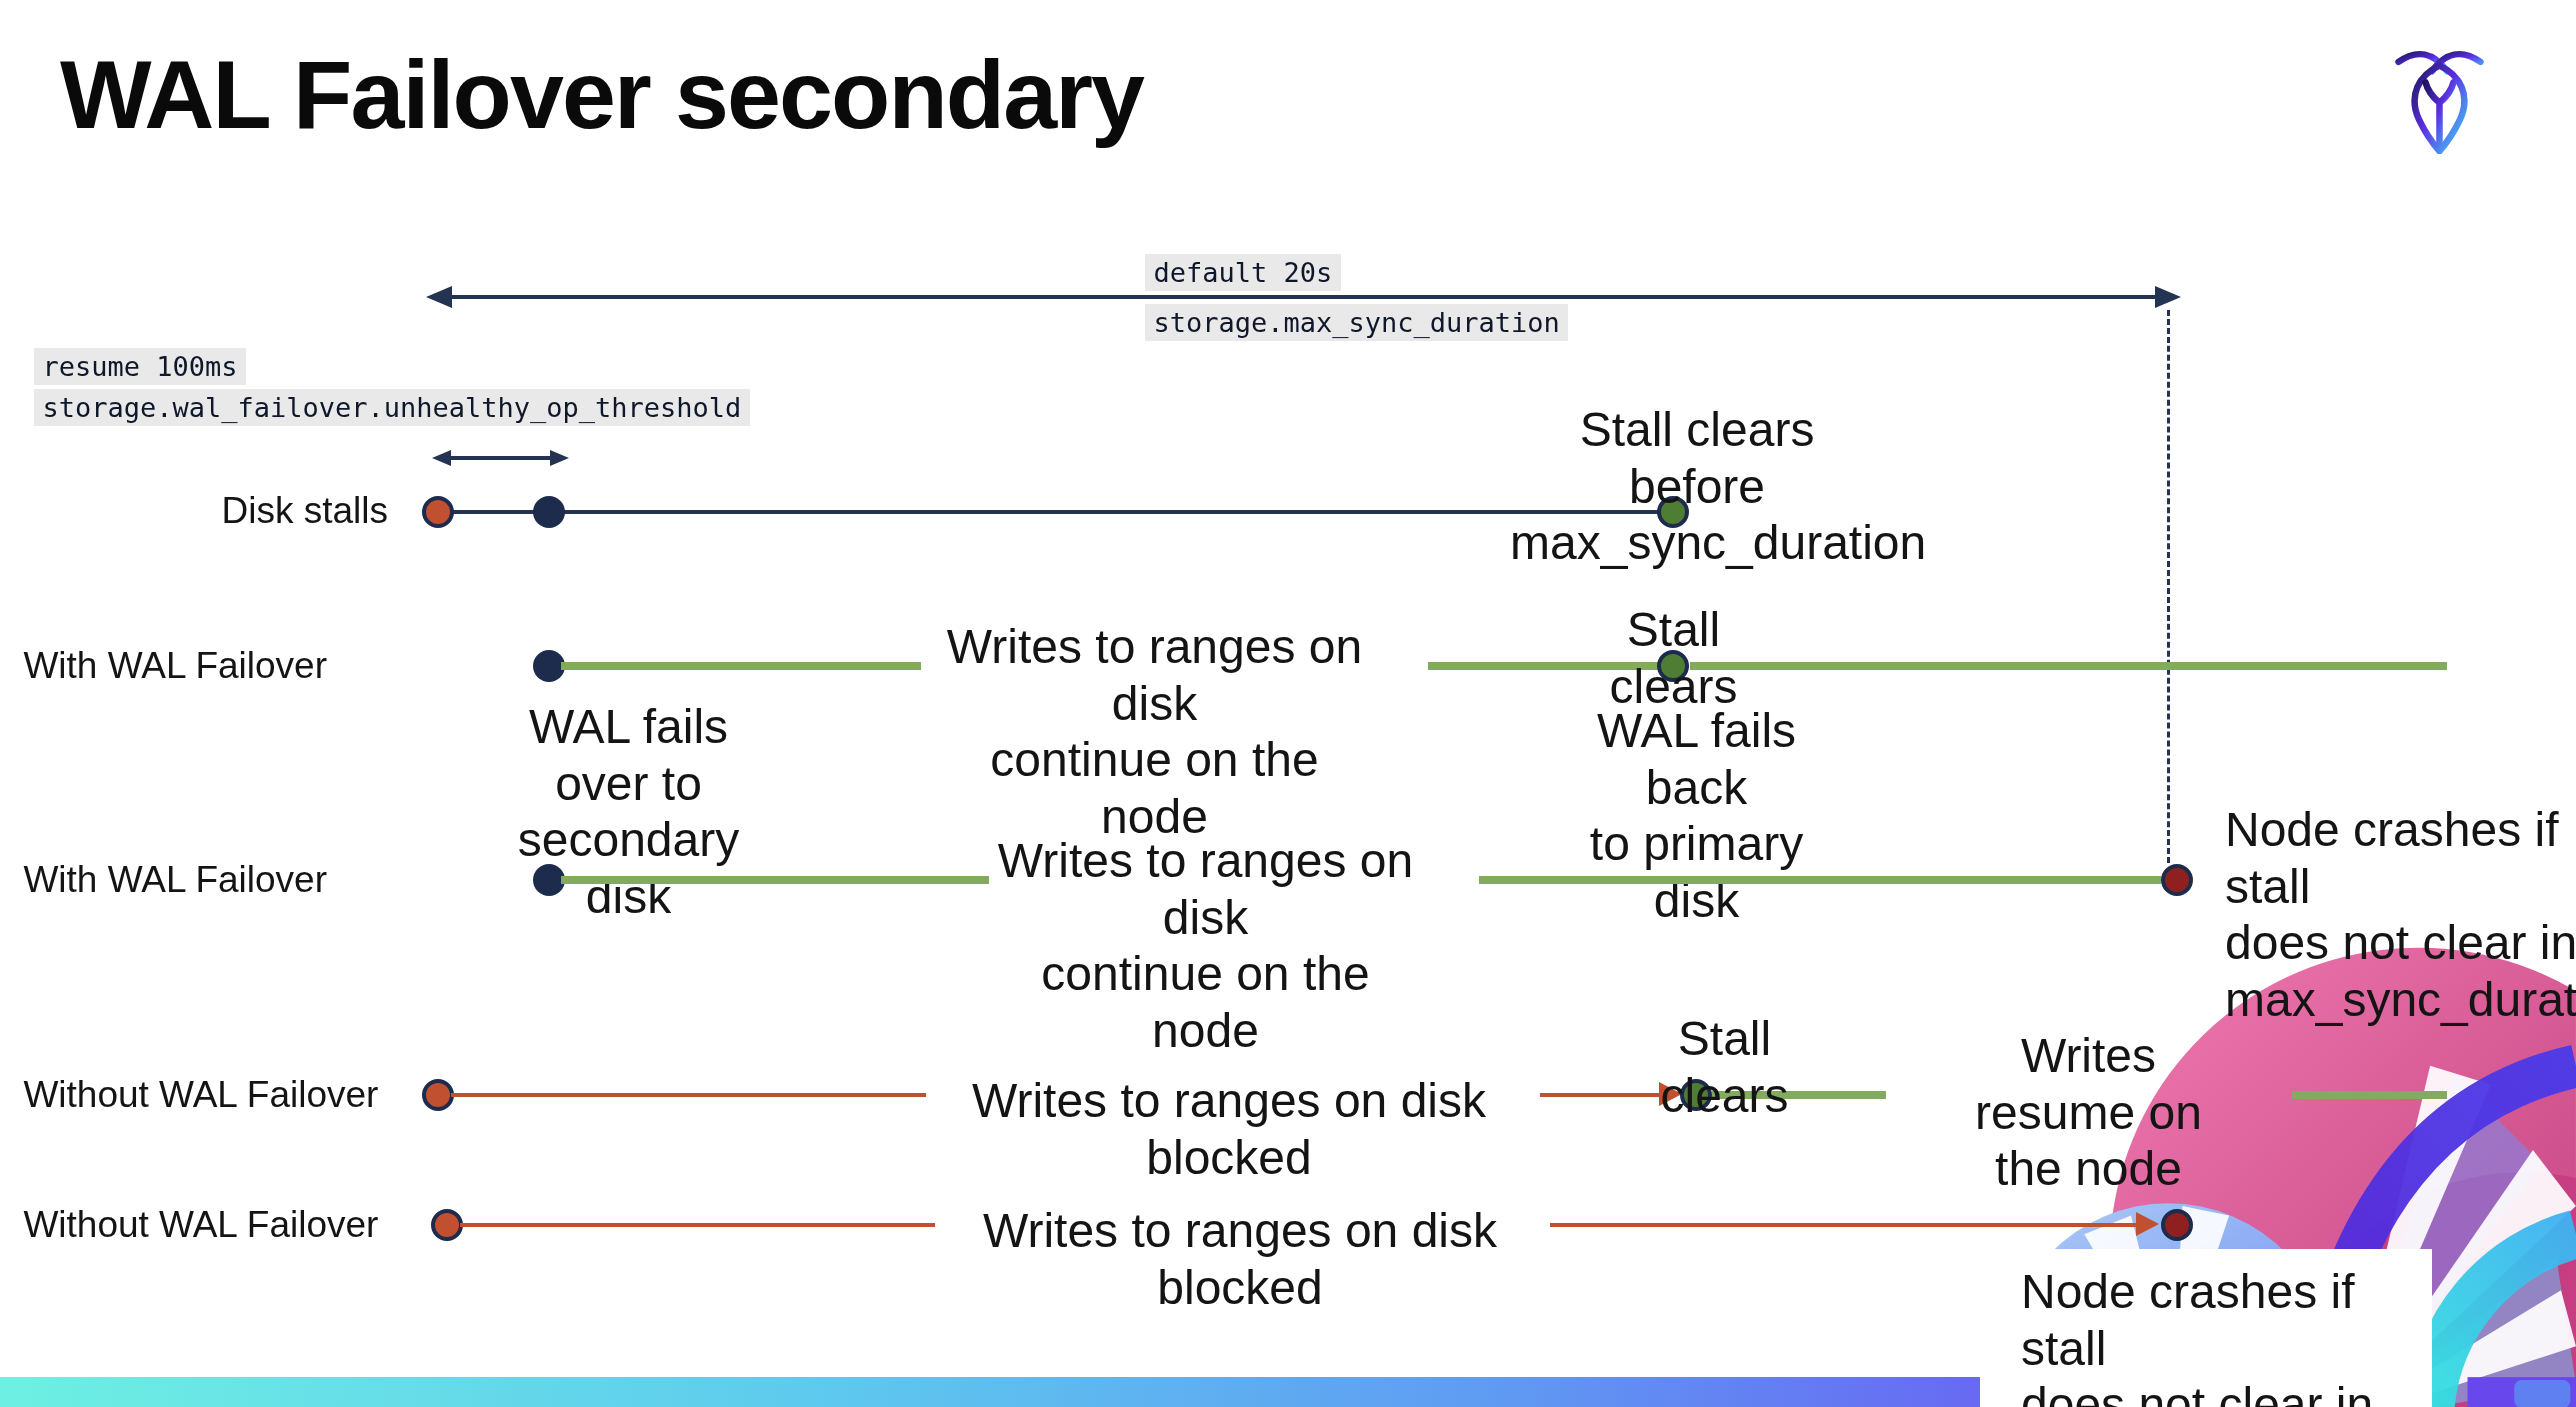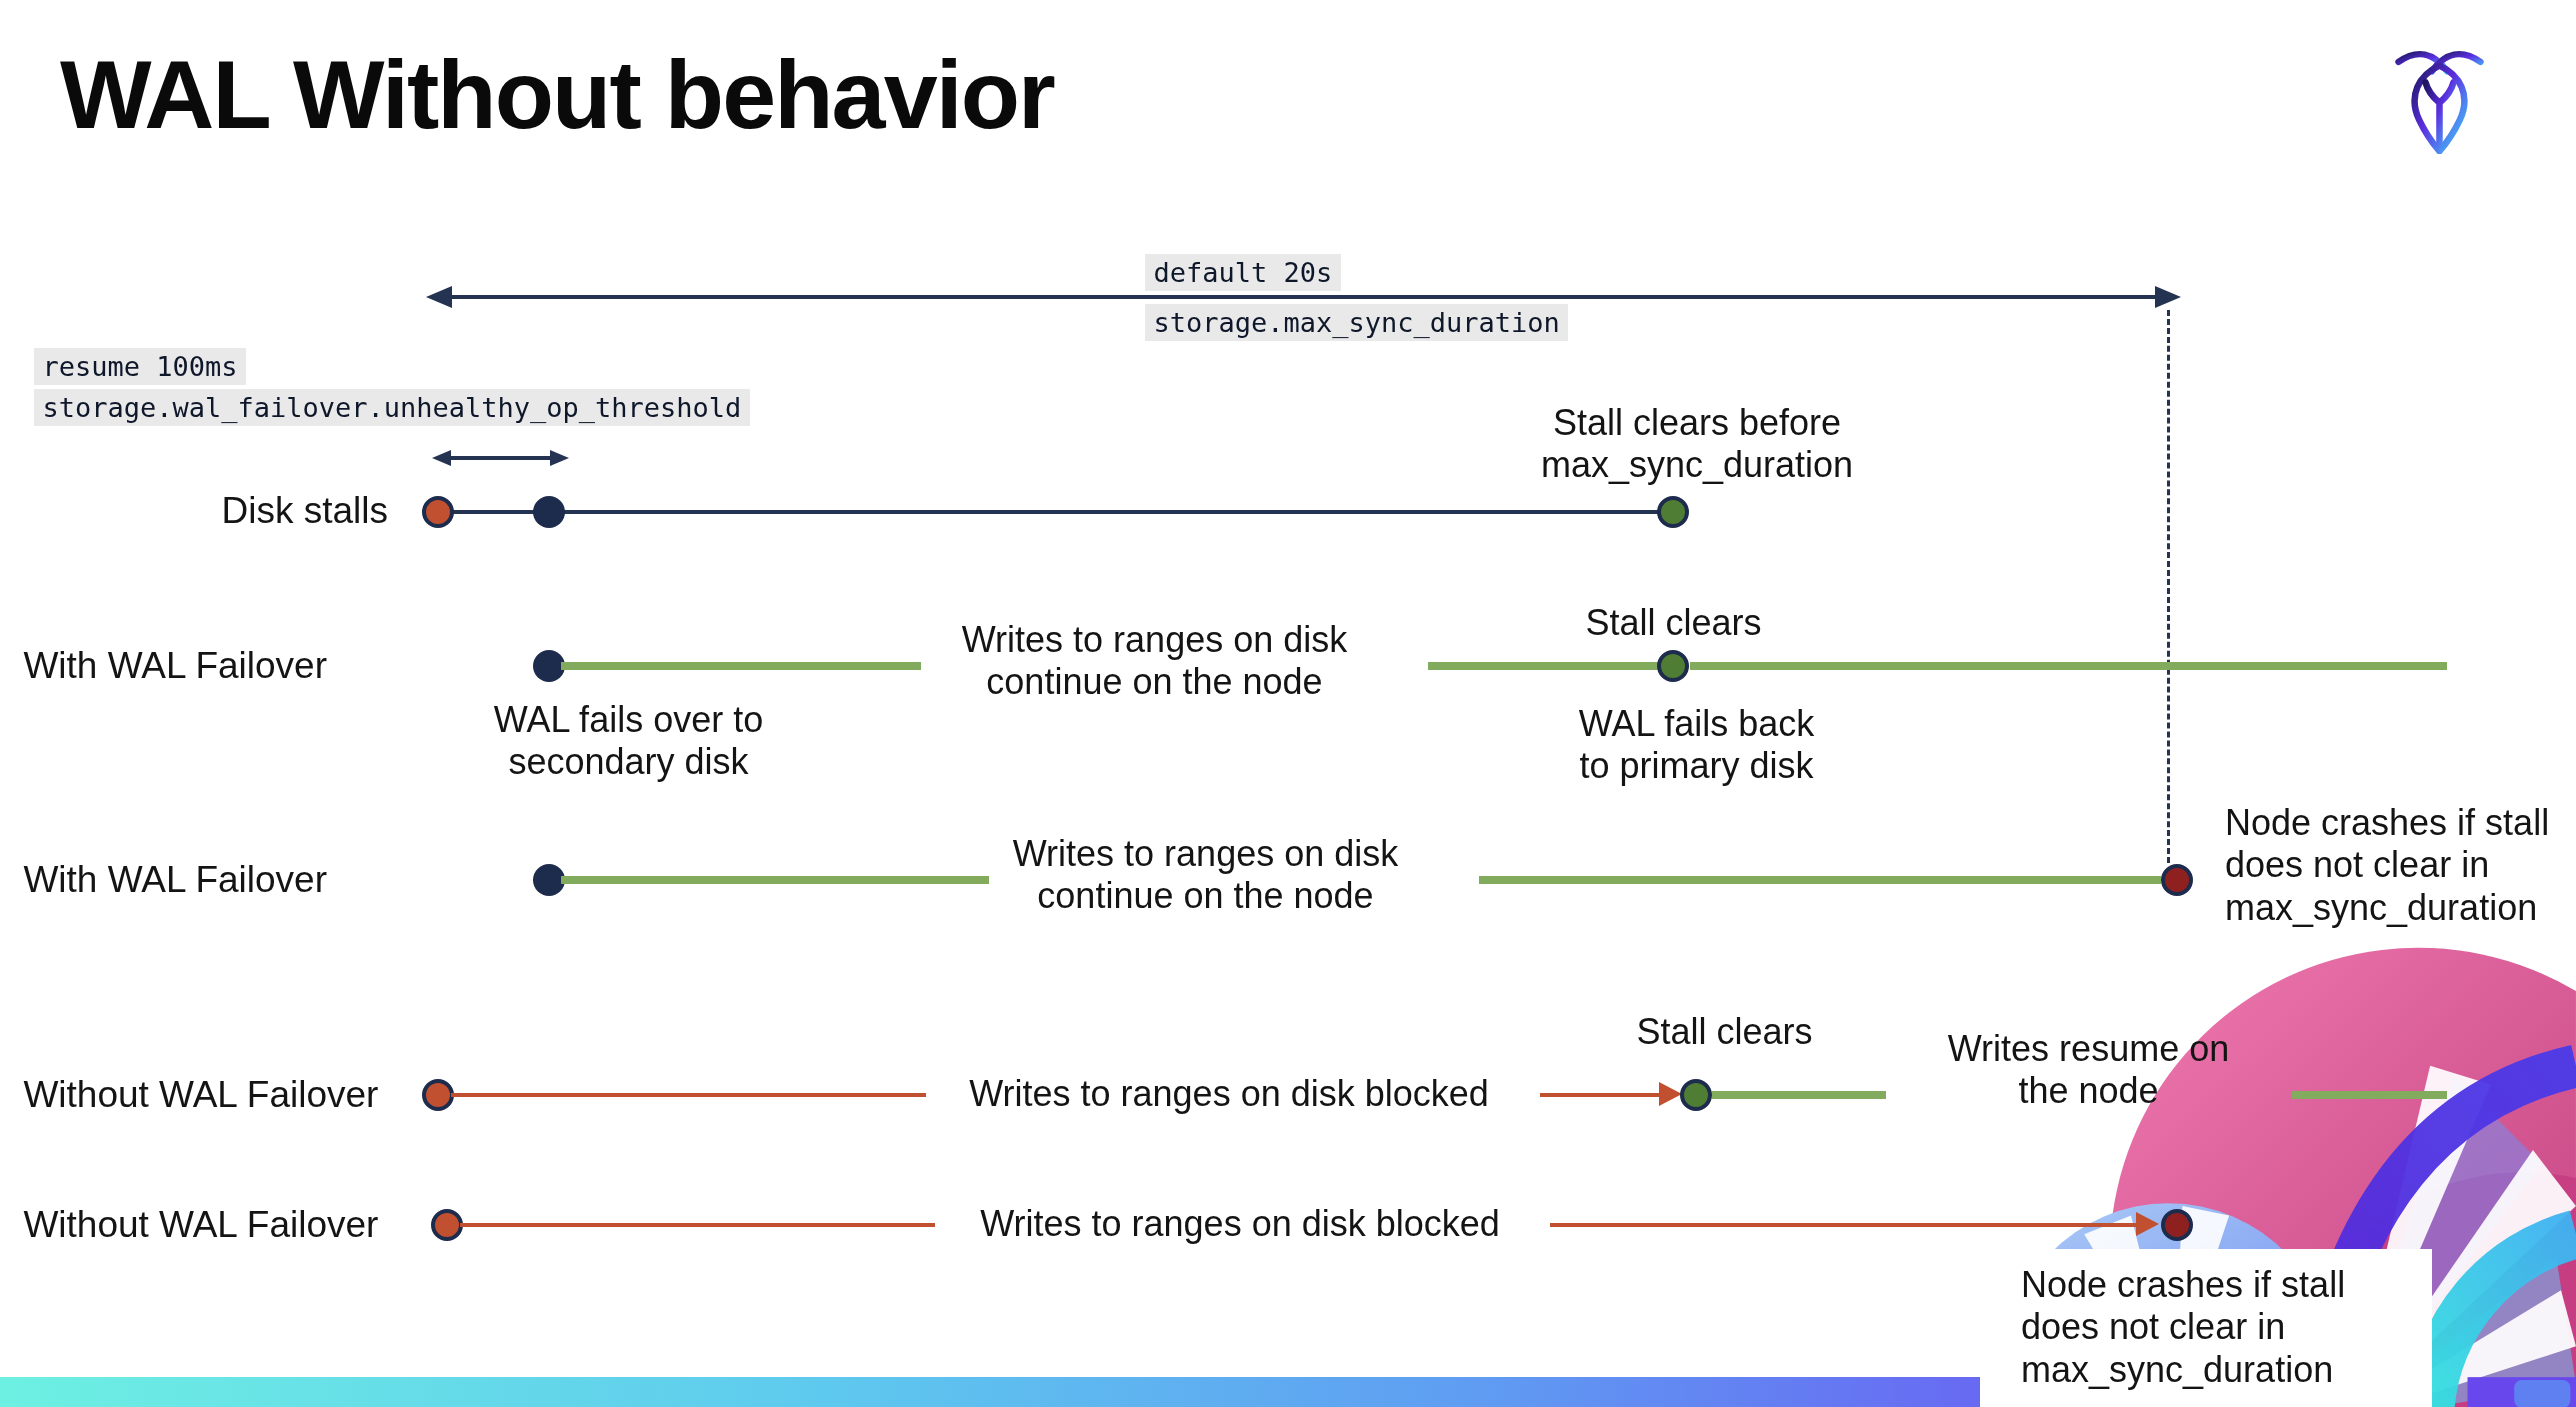--- a/index.html
+++ b/index.html
@@ -22,21 +22,21 @@
   .dot-green{background:#4e7d33;border:4.7px solid #1d2b4d;}
   .ah{position:absolute;width:0;height:0;}
   .ah-left-navy{border-top:11.2px solid transparent;border-bottom:11.2px solid transparent;border-right:26px solid #243352;}
   .ah-right-navy{border-top:11.2px solid transparent;border-bottom:11.2px solid transparent;border-left:26px solid #243352;}
   .ah-left-navy.sm{border-top-width:8.4px;border-bottom-width:8.4px;border-right-width:19.6px;}
   .ah-right-navy.sm{border-top-width:8.4px;border-bottom-width:8.4px;border-left-width:19.6px;}
   .ah-right-red{border-top:12px solid transparent;border-bottom:12px solid transparent;border-left:23.4px solid #c0502f;}
   #dashed-line{border-left:3.7px dashed #243352;width:0;}
   
   .row-label{font-size:37px;white-space:nowrap;}
-  .note{font-size:36px;line-height:1.18;white-space:pre-line;text-align:center;}
+  .note{font-size:48px;line-height:1.18;white-space:pre-line;text-align:center;}
   .note.left{text-align:left;}
   
   #bottom-bar{left:0;top:1377px;width:2576px;height:31px;
     background:linear-gradient(90deg,#6df0e2 0%,#5ec9ee 32%,#5f9bf2 58%,#6a5cf2 82%,#6d4df0 100%);}
   #crash-callout{left:1980px;top:1249px;width:452px;height:159px;background:#ffffff;}
   #crash-callout .note{position:absolute;left:41px;top:15px;}
 </style>
 </head>
 <body>
 
@@ -72,21 +72,21 @@
   <path d="M 520 506 A 210 210 0 0 1 676 320" stroke="url(#gcyan)" stroke-width="52" fill="none" opacity="0.95"></path>
   <rect x="560" y="473" width="116" height="33" fill="#6848ec"></rect>
   <rect x="610" y="476" width="60" height="30" rx="8" fill="#5f80f0"></rect>
   <path d="M 40 473 Q 55 380 75 373 L 75 473 Z" fill="#4fe8df"></path>
   <path d="M 60 473 A 180 186 0 0 1 420 473 Z" fill="url(#gbluedome)"></path>
   <path d="M245 480 L150 320 L200 300 Z" fill="#ffffff" opacity="0.9"></path>
   <path d="M245 480 L255 290 L305 300 Z" fill="#ffffff" opacity="0.9"></path>
   <path d="M245 480 L350 340 L380 380 Z" fill="#ffffff" opacity="0.9"></path>
 </svg>
 
-<div class="abs" id="title">WAL Without behavior</div>
+<div class="abs" id="title">WAL Failover secondary</div>
 <svg class="abs" style="left:2391px;top:47px;" width="97" height="107" viewBox="0 0 100 115">
   <defs>
     <linearGradient id="glogo" x1="0" y1="0" x2="1" y2="1">
       <stop offset="0" stop-color="#1e1660"></stop>
         <stop offset="0.45" stop-color="#5b2ee0"></stop>
       <stop offset="0.7" stop-color="#4f7df0"></stop>
         <stop offset="1" stop-color="#3fd0f5"></stop>
     </linearGradient>
   </defs>
   <g stroke="url(#glogo)" stroke-width="7" fill="none" stroke-linecap="round">

